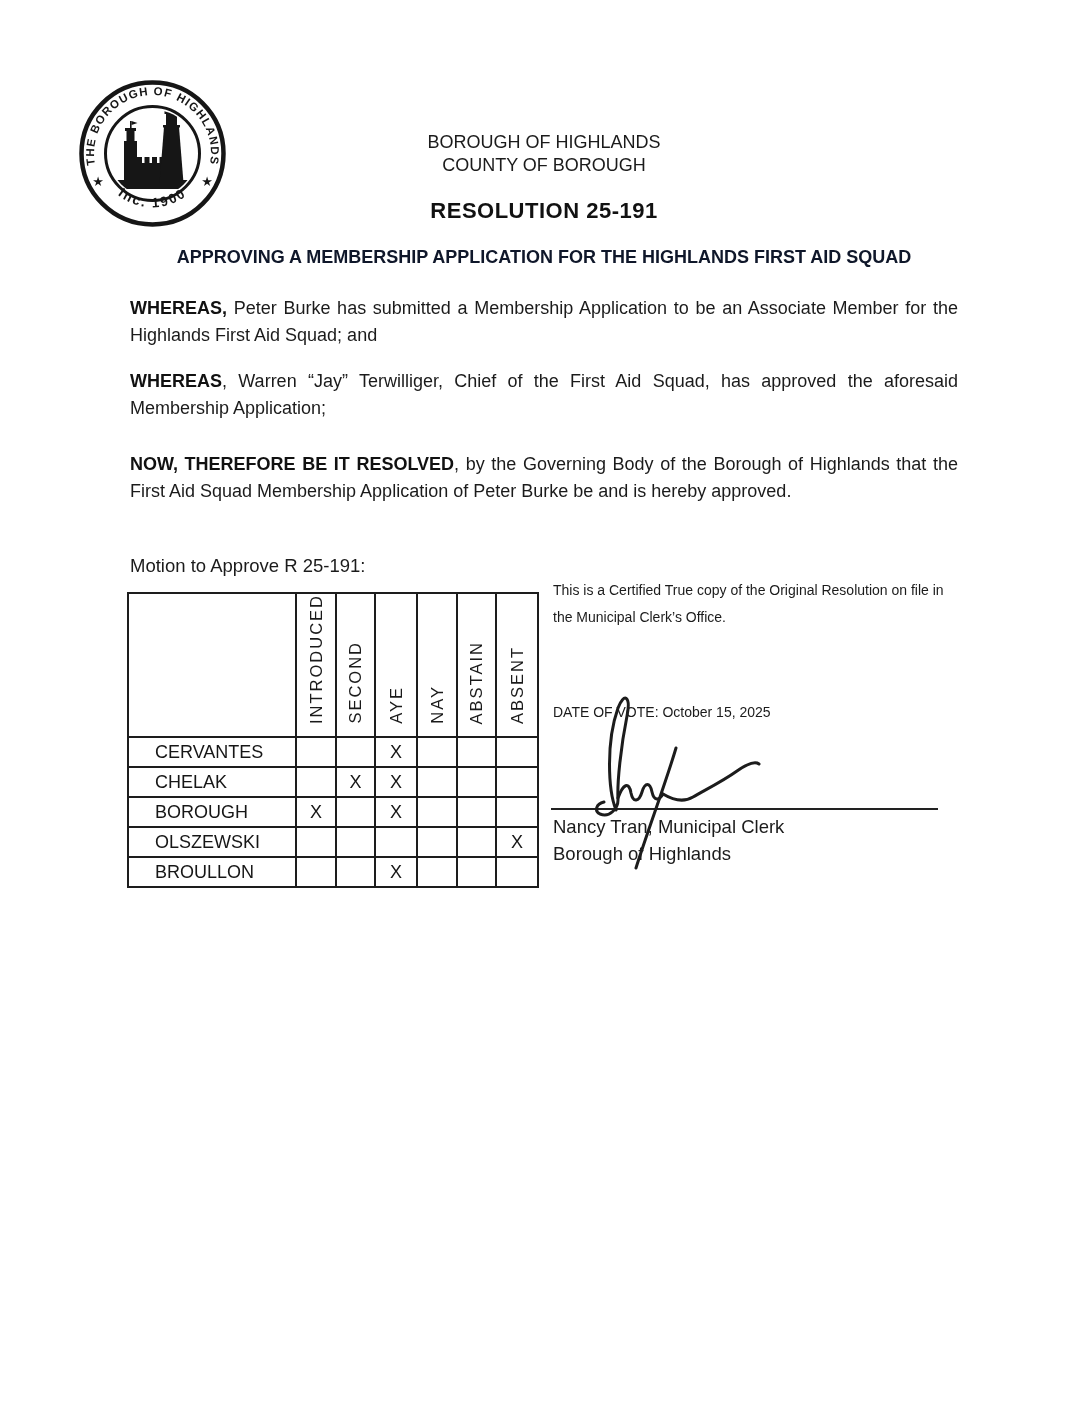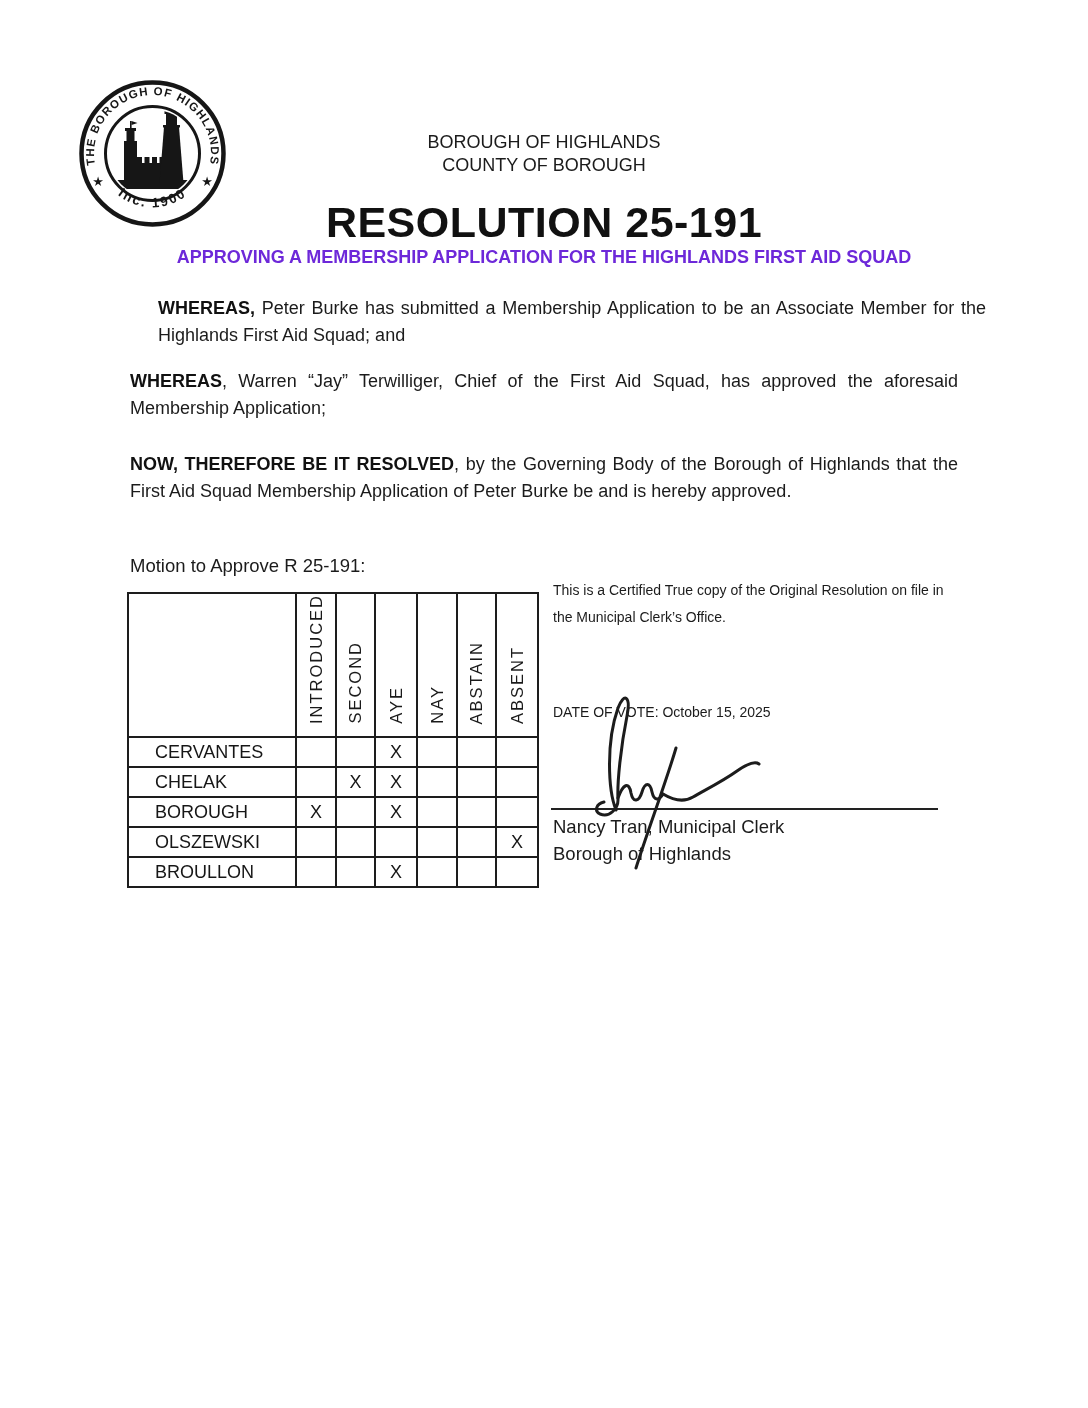--- a/index.html
+++ b/index.html
@@ -14,33 +14,33 @@
   .page { position: absolute; inset: 0; background: #fff; }
 
   .seal { position: absolute; left: 76px; top: 77px; width: 153px; height: 153px; }
 
   .center-head {
     position: absolute; top: 131px; left: 0; width: 1088px;
     text-align: center; font-size: 18px; line-height: 23px; color: #1b1b1b;
   }
   .res-title {
     position: absolute; top: 198px; left: 0; width: 1088px;
-    text-align: center; font-size: 43px; font-weight: bold; color: #111;
+    text-align: center; font-size: 22px; font-weight: bold; color: #111;
     letter-spacing: 0.5px;
   }
   .res-subtitle {
     position: absolute; top: 247px; left: 130px; width: 828px;
-    text-align: center; font-size: 18px; font-weight: bold; color: #6d28d9;
+    text-align: center; font-size: 18px; font-weight: bold; color: #0f172a;
   }
 
   .body-par {
     position: absolute; left: 130px; width: 828px;
     font-size: 18px; line-height: 27px; text-align: justify; color: #1b1b1b;
   }
-  .par-1 { top: 295px; margin-left: 28px; }
+  .par-1 { top: 295px; }
   .par-2 { top: 368px; }
   .par-3 { top: 451px; }
   .body-par b { color: #111; }
 
   .motion-label {
     position: absolute; left: 130px; top: 555px;
     font-size: 18.5px; color: #1b1b1b;
   }
 
   table.vote {

